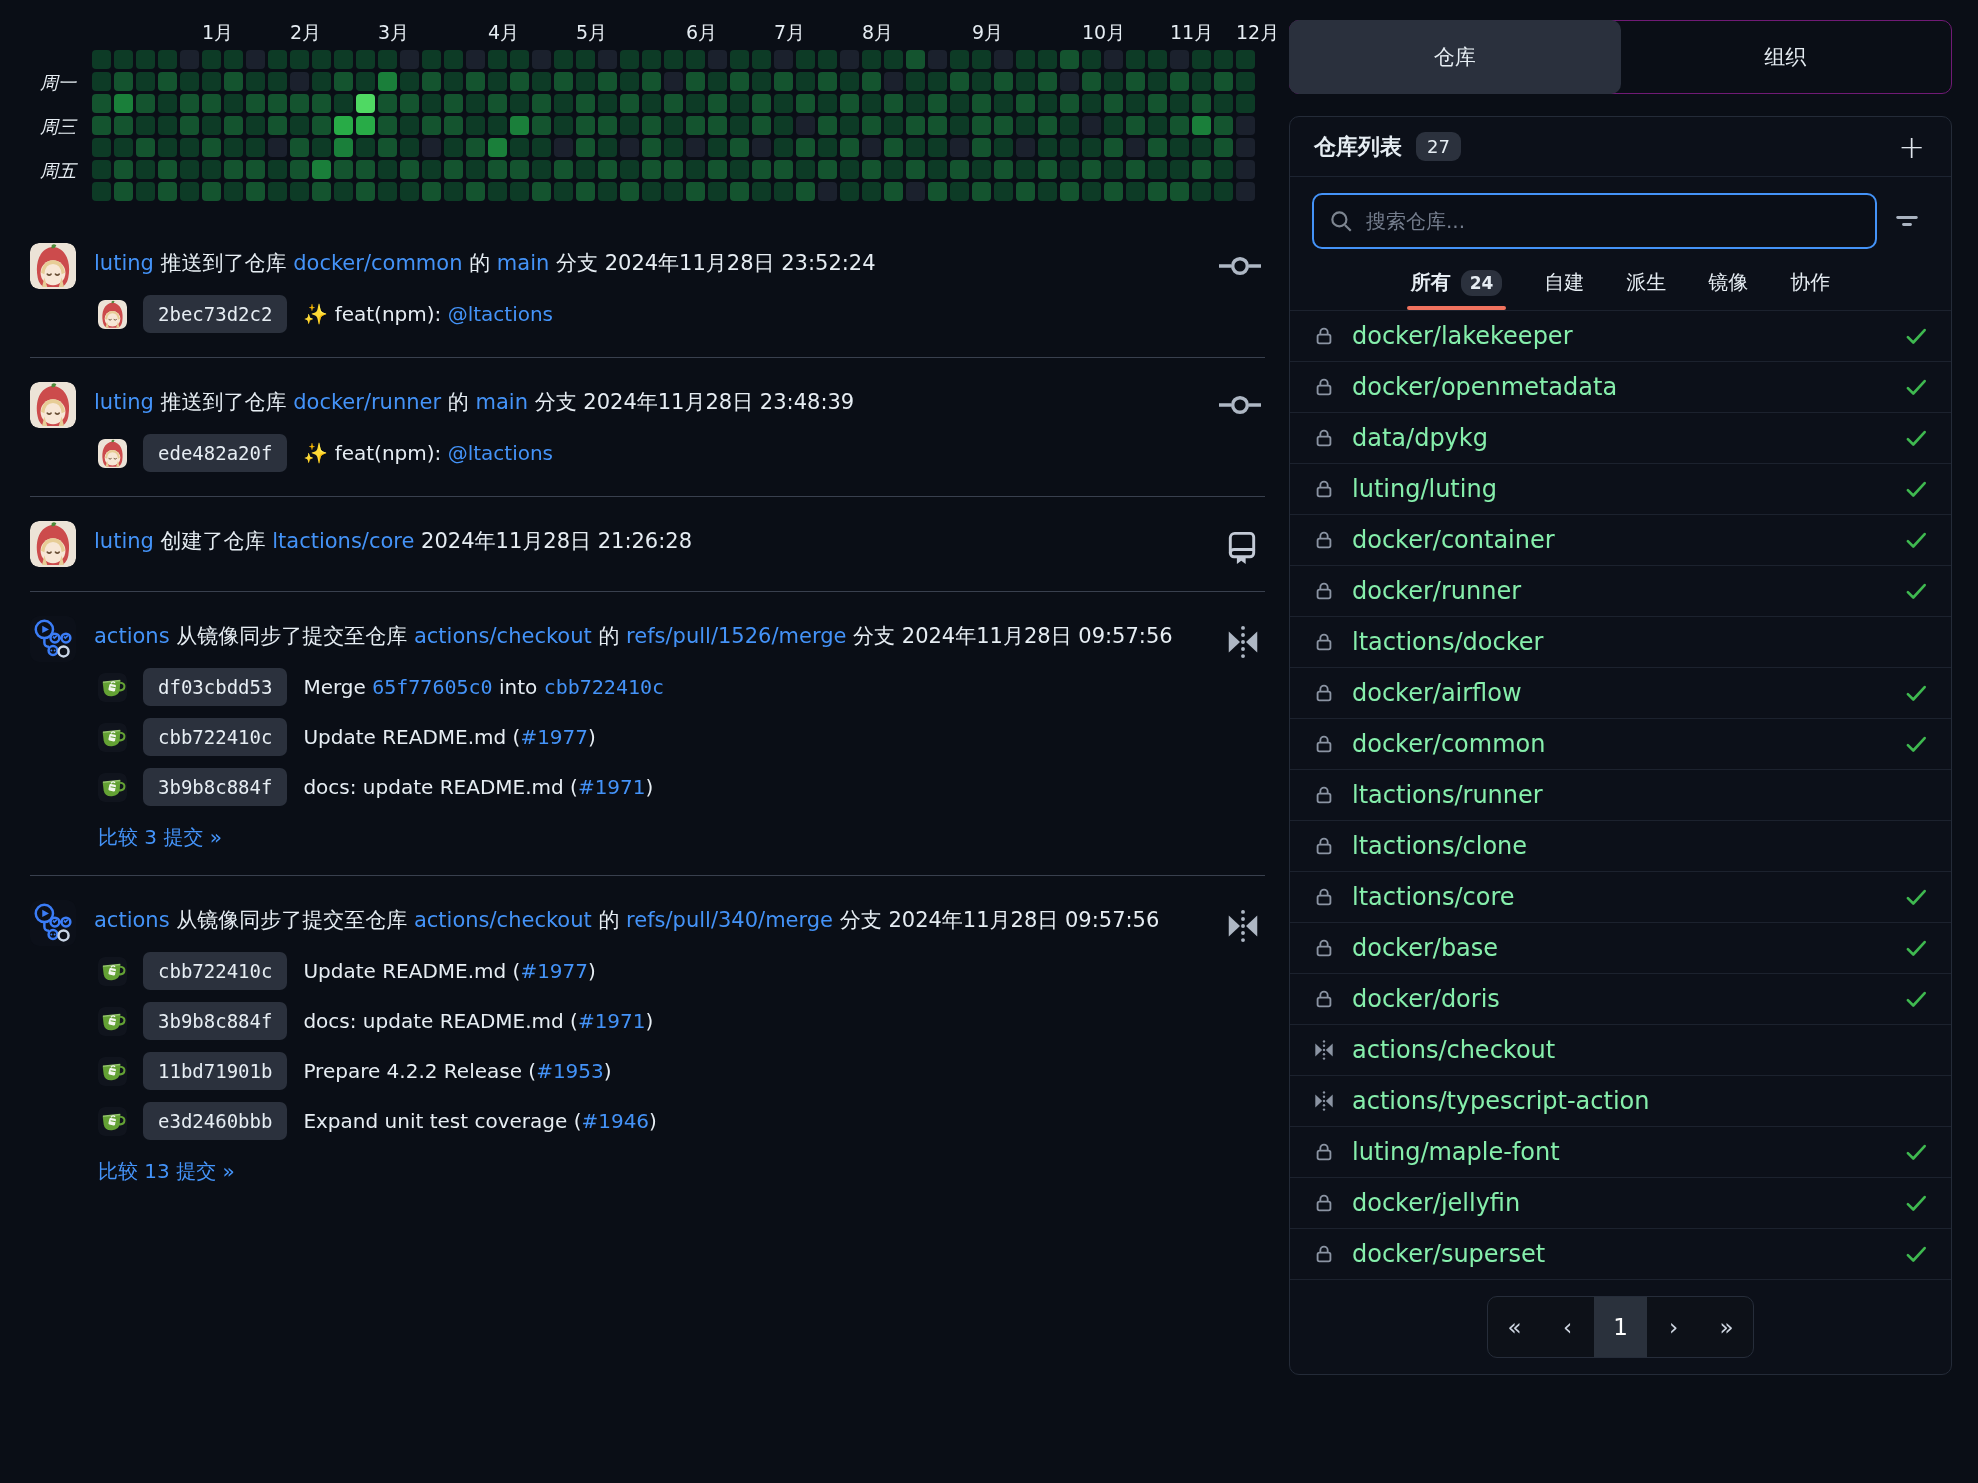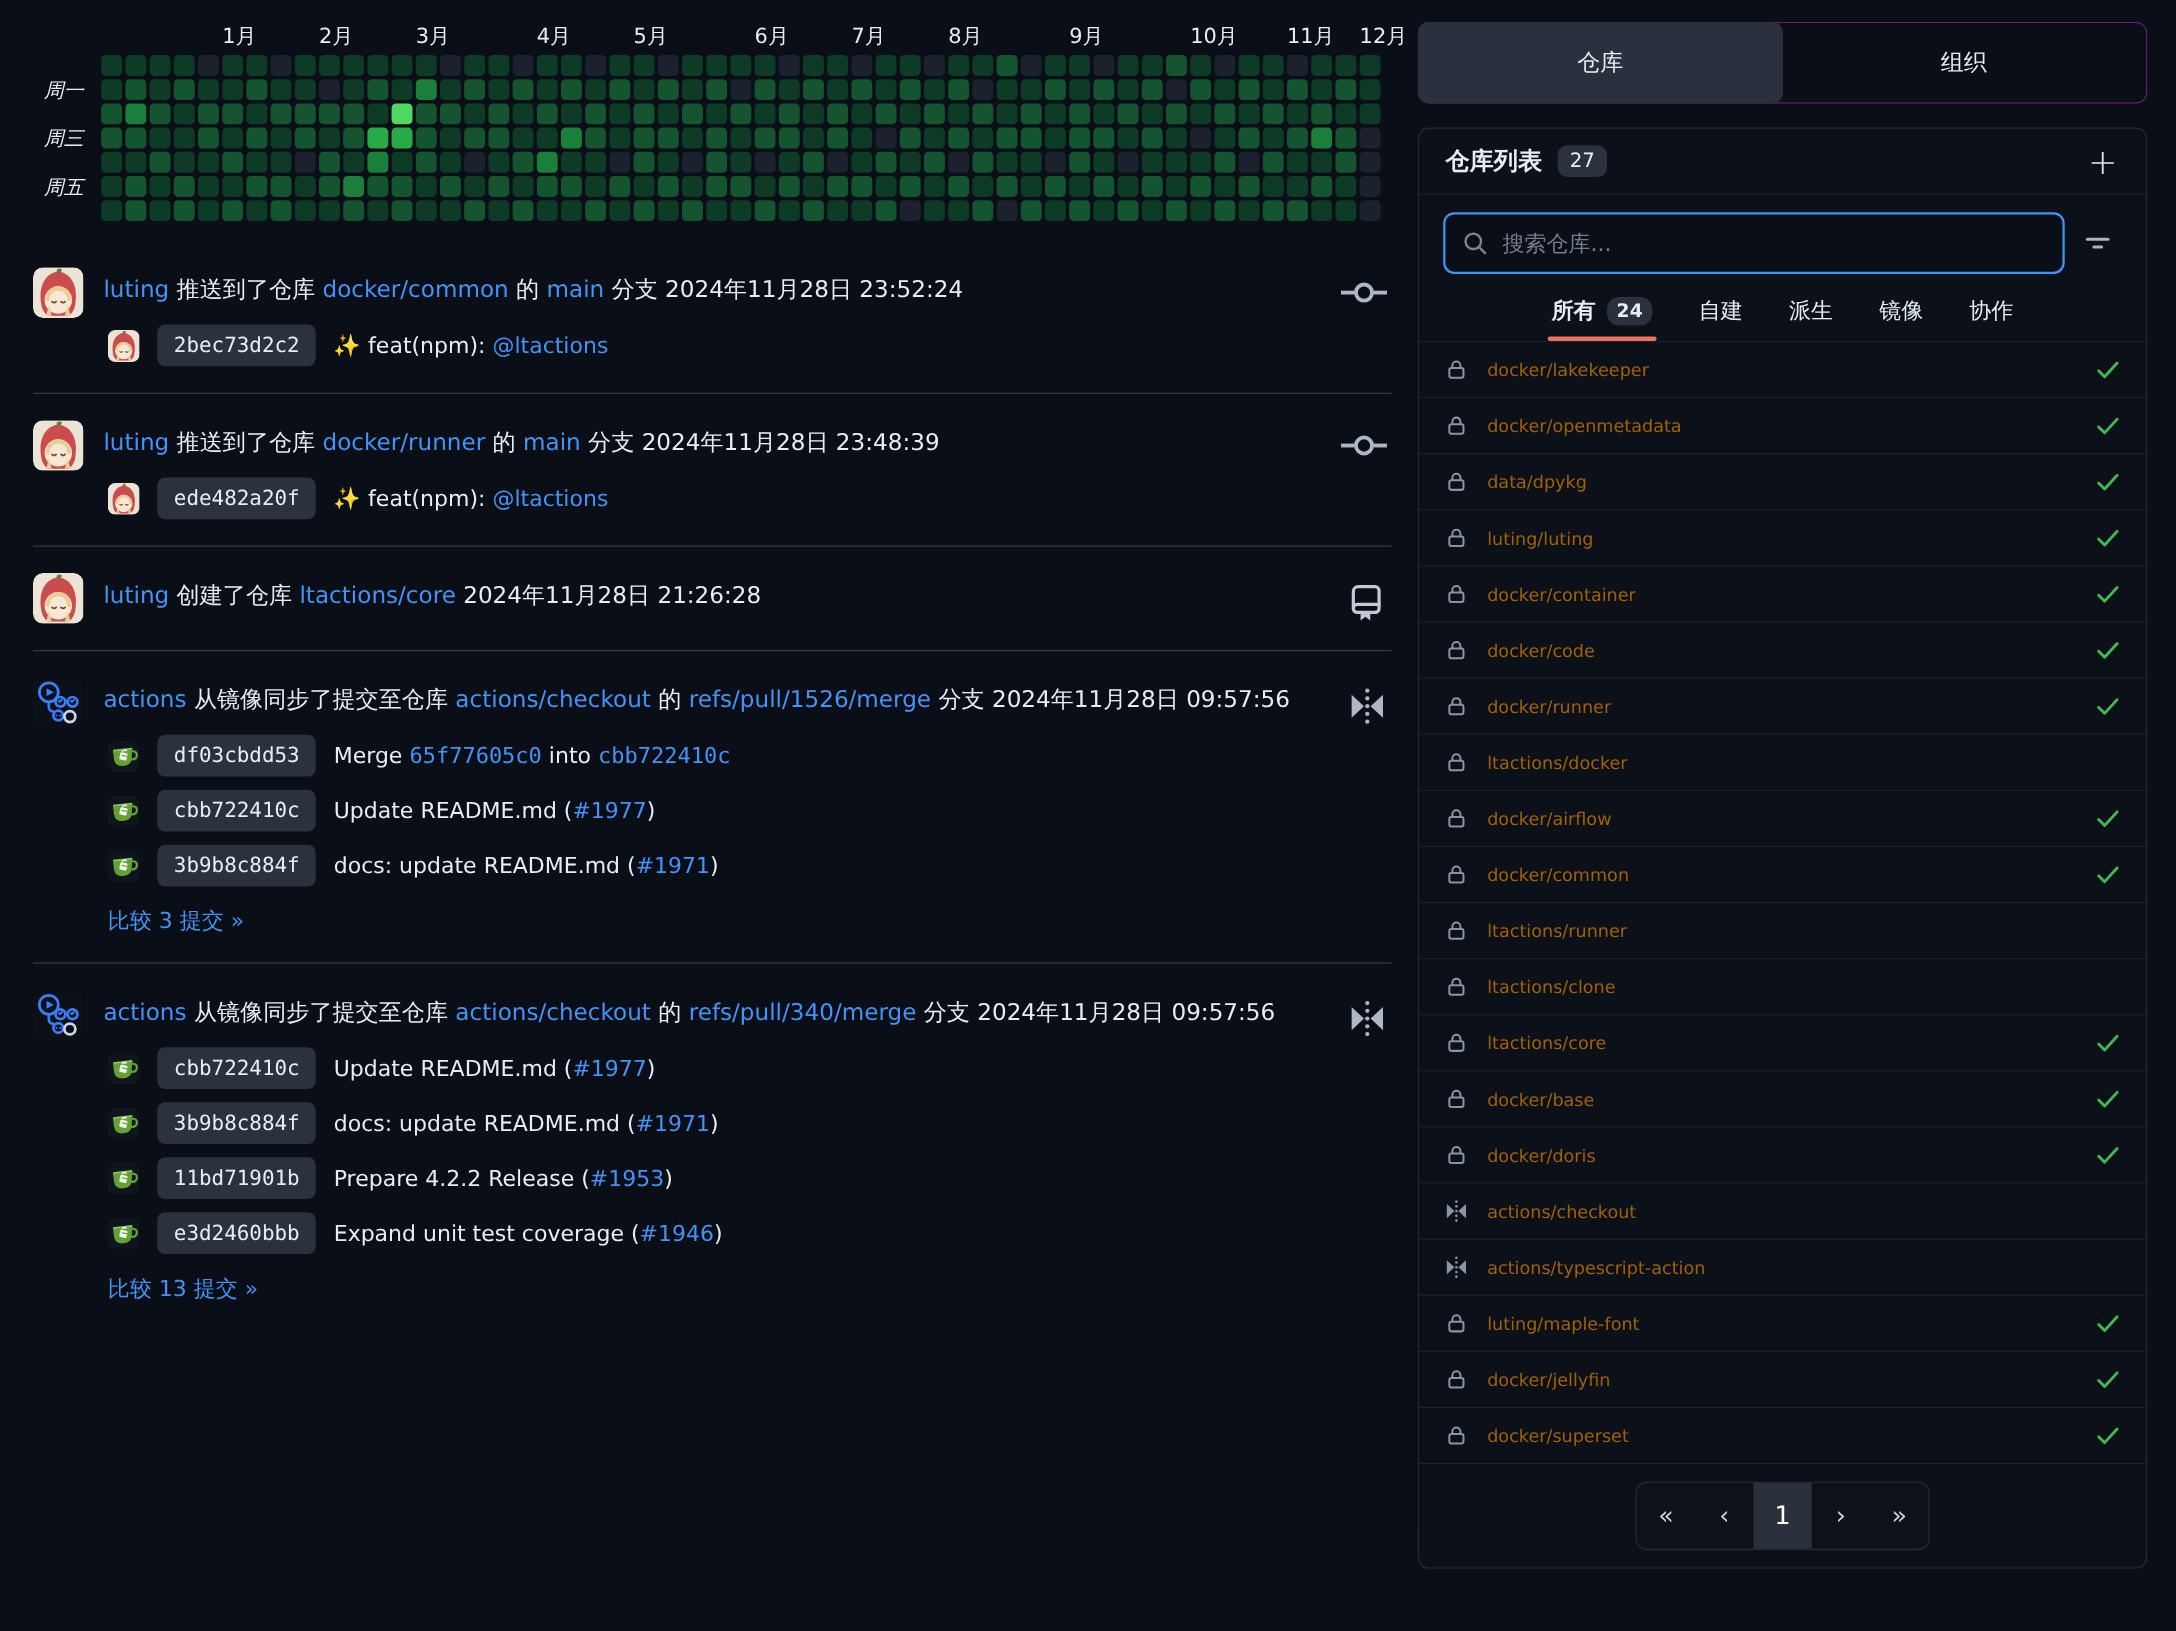--- a/index.html
+++ b/index.html
@@ -77,21 +77,21 @@
                 padding-bottom:14px; position:relative; }
   .filter-tab.active { font-weight:bold; }
   .filter-tab.active::after { content:""; position:absolute; left:-4px; right:-4px; bottom:0;
                               height:4px; border-radius:2px; background:#f0725e; }
   .filter-tab .badge { font-size:17px; padding:3px 9px; border-radius:11px; }
 
   .repo-list { flex:1; display:flex; flex-direction:column; }
   .repo-row { display:flex; align-items:center; gap:16px; height:51px; padding:0 22px;
               border-top:1px solid #1c222e; flex:none; }
   .repo-icon { width:24px; display:flex; justify-content:center; flex:none; }
-  .repo-name { color:#a16207; font-size:16px; cursor:pointer; }
+  .repo-name { color:#86efac; font-size:24px; cursor:pointer; }
   .repo-check { margin-left:auto; width:26px; height:26px; }
 
   .pagination-row { border-top:1px solid #1c222e; display:flex; justify-content:center;
                     padding:16px 0 16px; flex:none; }
   .pagination { display:flex; border:1px solid #262d3a; border-radius:10px; overflow:hidden;
                 background:#0d1118; }
   .page-btn { width:53px; height:60px; display:flex; align-items:center; justify-content:center;
               font-size:23px; color:#cdd5e0; cursor:pointer; }
   .page-btn.active { background:#2a313c; color:#fff; }
 </style>
@@ -879,32 +879,20 @@
               <path d="M4.5 13l5 5L20 6.5"></path>
             </svg></span>
         </div>
         <div class="repo-row">
           <span class="repo-icon">
             <svg width="22" height="22" viewBox="0 0 24 24" fill="none" stroke="#8b94a3" stroke-width="2">
               <rect x="5" y="10.5" width="14" height="9.5" rx="2"></rect>
               <path d="M8 10.5V8a4 4 0 0 1 8 0v2.5"></path>
             </svg>
           </span>
-          <a class="repo-name">docker/code</a>
-          <span class="repo-check"><svg width="26" height="26" viewBox="0 0 24 24" fill="none" stroke="#3fb950" stroke-width="2.4" stroke-linecap="round" stroke-linejoin="round">
-              <path d="M4.5 13l5 5L20 6.5"></path>
-            </svg></span>
-        </div>
-        <div class="repo-row">
-          <span class="repo-icon">
-            <svg width="22" height="22" viewBox="0 0 24 24" fill="none" stroke="#8b94a3" stroke-width="2">
-              <rect x="5" y="10.5" width="14" height="9.5" rx="2"></rect>
-              <path d="M8 10.5V8a4 4 0 0 1 8 0v2.5"></path>
-            </svg>
-          </span>
           <a class="repo-name">docker/runner</a>
           <span class="repo-check"><svg width="26" height="26" viewBox="0 0 24 24" fill="none" stroke="#3fb950" stroke-width="2.4" stroke-linecap="round" stroke-linejoin="round">
               <path d="M4.5 13l5 5L20 6.5"></path>
             </svg></span>
         </div>
         <div class="repo-row">
           <span class="repo-icon">
             <svg width="22" height="22" viewBox="0 0 24 24" fill="none" stroke="#8b94a3" stroke-width="2">
               <rect x="5" y="10.5" width="14" height="9.5" rx="2"></rect>
               <path d="M8 10.5V8a4 4 0 0 1 8 0v2.5"></path>

